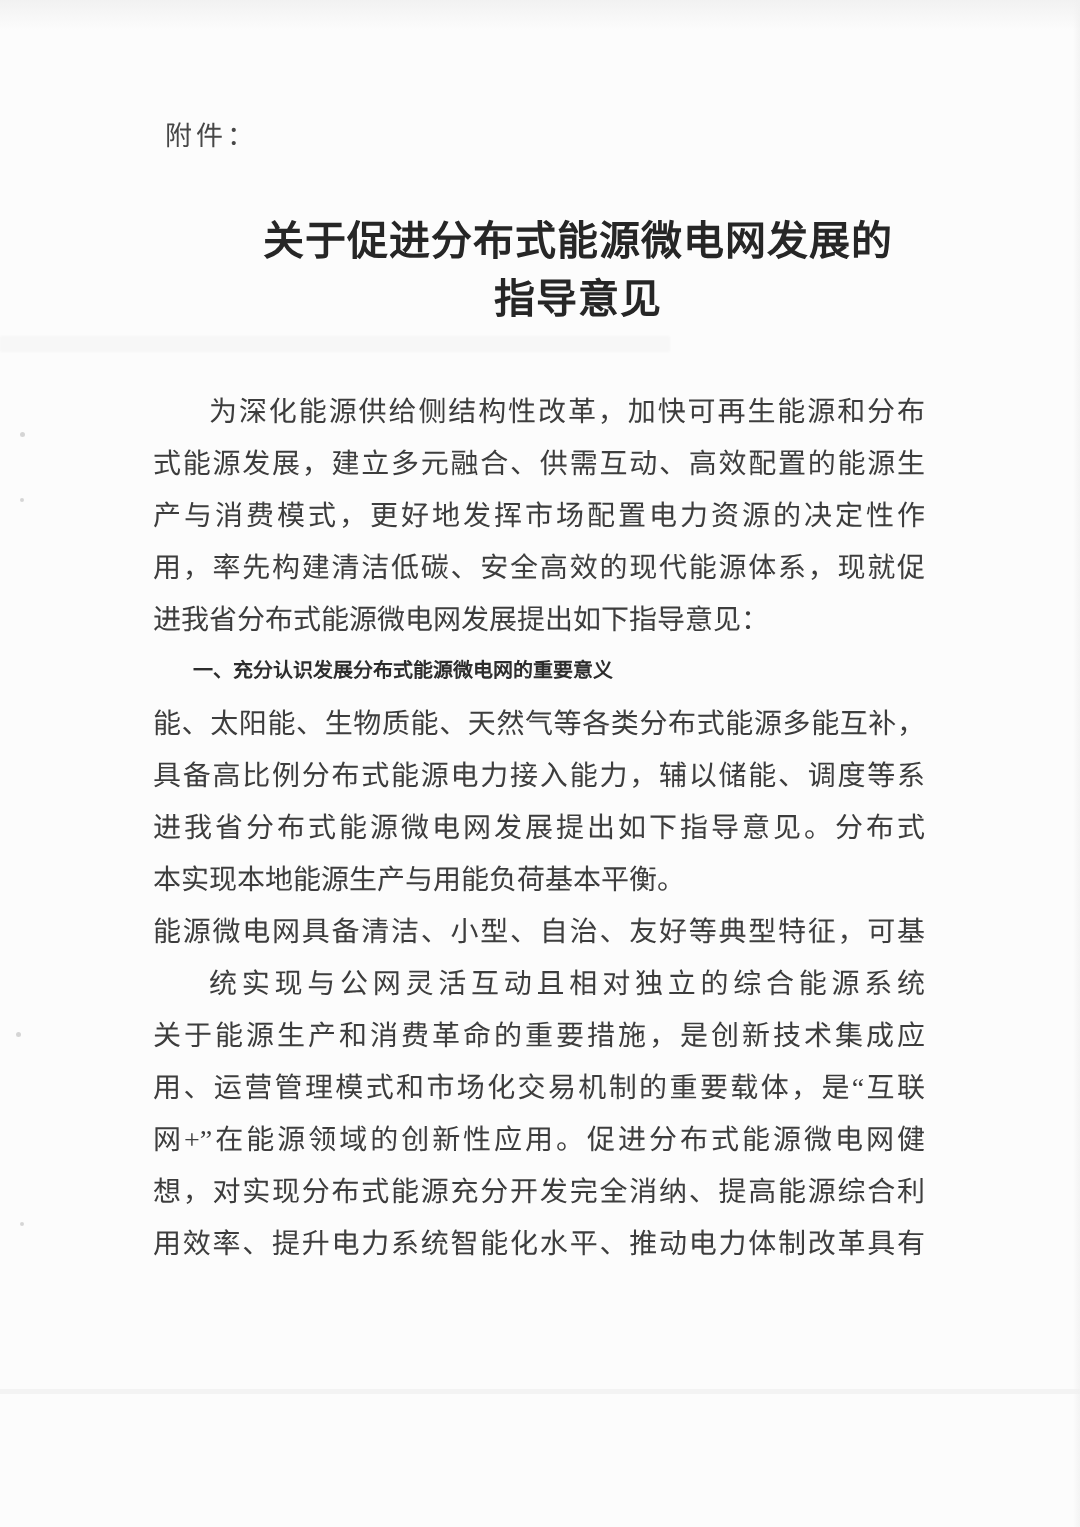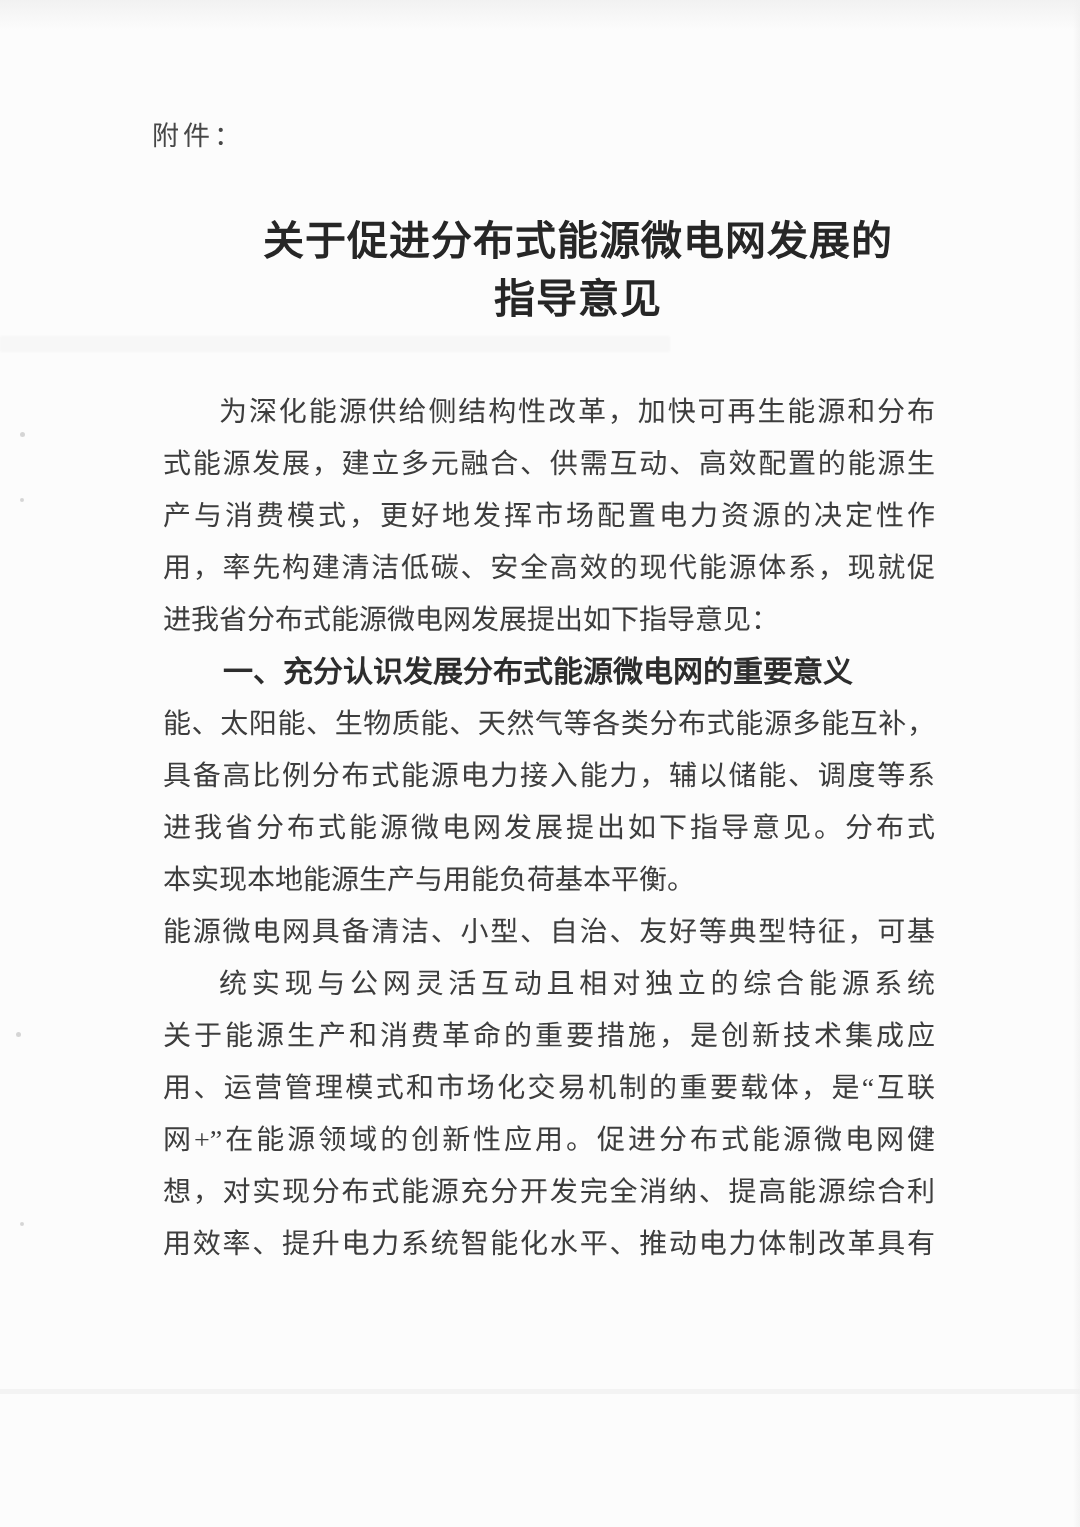--- a/index.html
+++ b/index.html
@@ -42,60 +42,60 @@
     width: 5px; height: 5px; border-radius: 50%;
     background: #c8c8c8; opacity: .75;
   }
   .speck-1 { top: 432px; left: 20px; }
   .speck-2 { top: 498px; left: 20px; width: 4px; height: 4px; }
   .speck-3 { top: 1032px; left: 16px; }
   .speck-4 { top: 1222px; left: 20px; width: 4px; height: 4px; }
   
   .attachment-label {
     position: absolute;
-    top: 118px; left: 152px;
+    top: 118px; left: 165px;
     font-size: 27px;
     line-height: 36px;
     color: #474747;
     letter-spacing: 4px;
   }
   .doc-title {
     position: absolute;
     top: 212px; left: 0; right: 0;
     text-align: center;
     transform: translateX(38px);
     font-weight: bold;
     font-size: 41px;
     line-height: 58px;
     color: #262626;
     letter-spacing: 1px;
   }
   .doc-body {
     position: absolute;
-    top: 386px; left: 163px;
+    top: 386px; left: 153px;
     width: 772px;
   }
   .line {
     height: 52px;
     line-height: 52px;
     font-size: 28px;
     white-space: nowrap;
     color: #3d3d3d;
   }
   .line.fill {
     white-space: normal;
     text-align: justify;
     text-align-last: justify;
     text-justify: inter-character;
   }
   .line.indent { text-indent: 2em; }
   .line.heading {
-    font-family: Liberation Sans, sans-serif;
+    font-family: Liberation Mono, monospace;
     font-weight: bold;
-    font-size: 30px;
+    font-size: 20px;
     color: #2d2d2d;
   }
 </style>
 </head>
 <body>
 
 <div class="page">
 
   <div class="artifact artifact-top-band"></div>
   <div class="artifact artifact-mid-band"></div>

